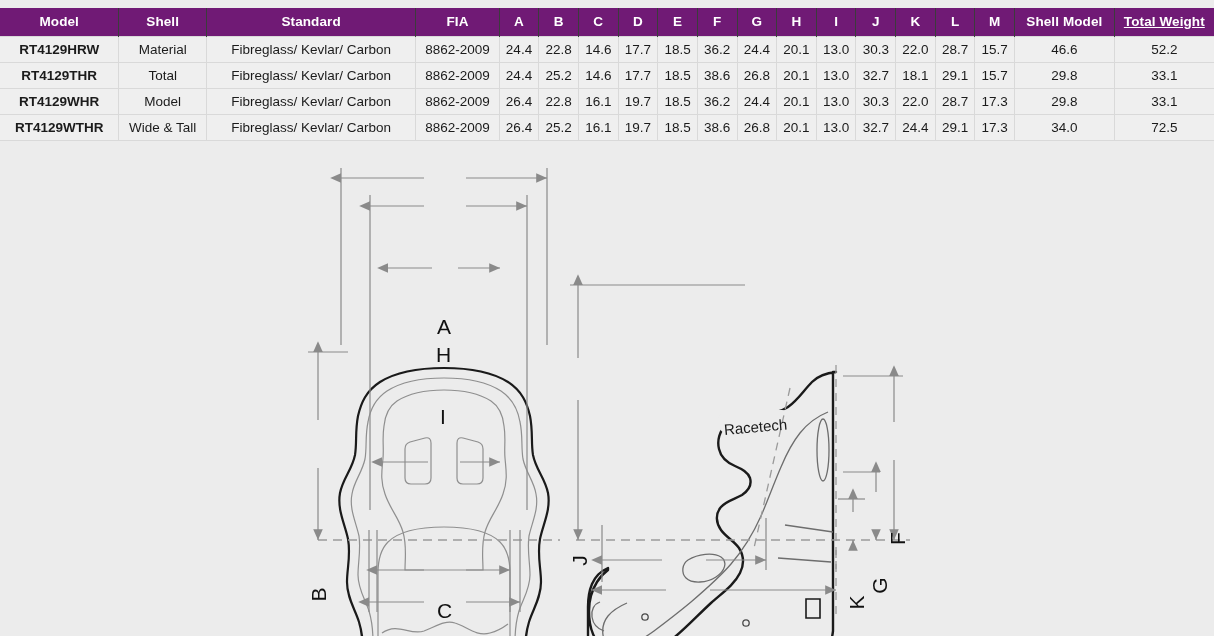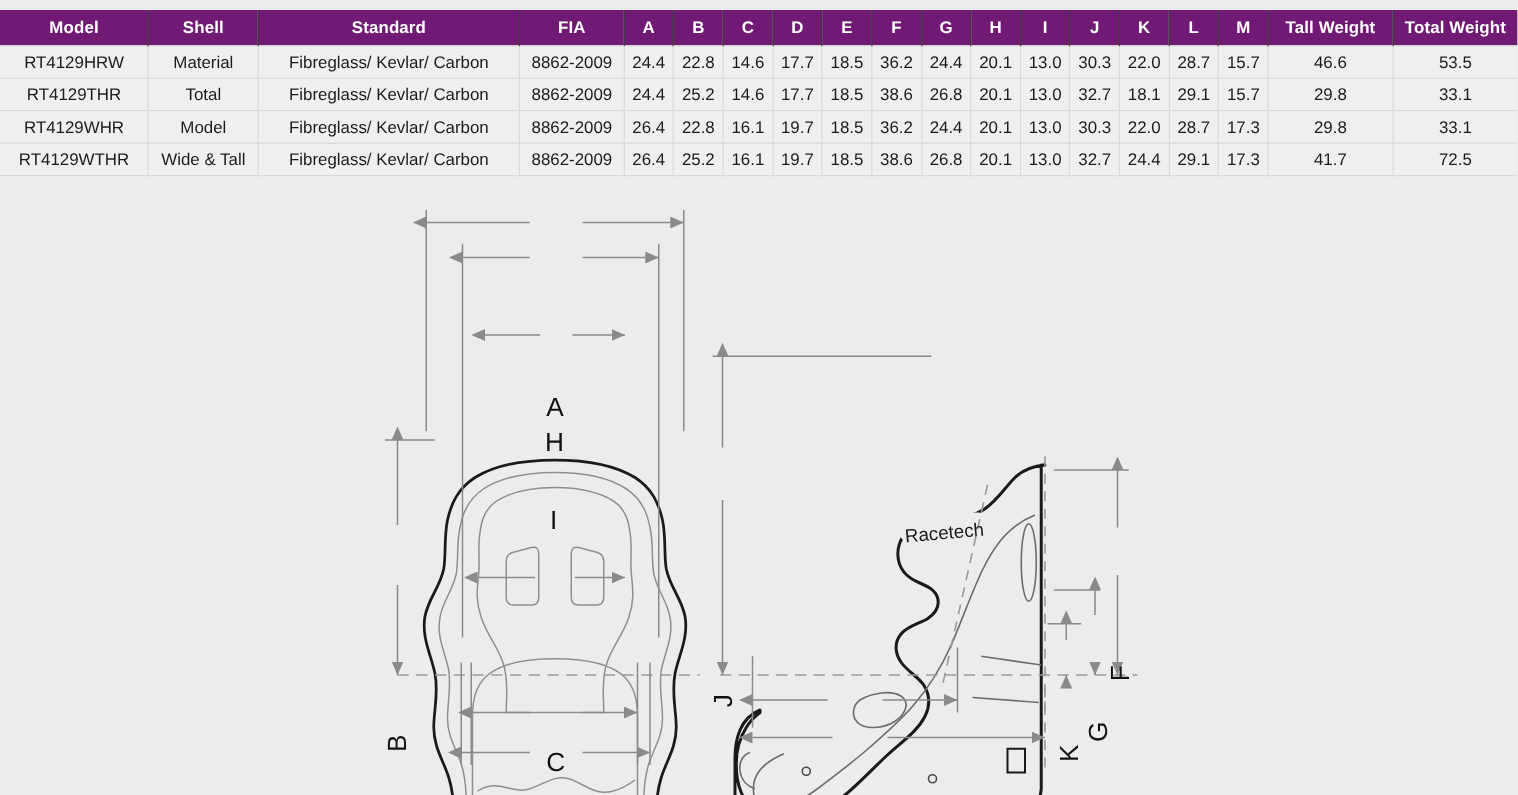--- a/index.html
+++ b/index.html
@@ -32,34 +32,34 @@
     background: #701a75;
     color: #fff;
     font-size: 13.5px;
     font-weight: bold;
     padding: 6px 2px 7px 2px;
     text-align: center;
     border-right: 1px solid #3c3c3c;
     letter-spacing: 0.1px;
     white-space: nowrap;
   }
-  table.spec th:last-child { border-right: none; }
+  table.spec th:last-child { border-right: none; text-decoration: underline; }
   table.spec td {
     background: #efefef;
     color: #1b1b1b;
     font-size: 13.5px;
     text-align: center;
     padding: 5px 2px;
     border-right: 1px solid #d9d9d9;
     border-bottom: 1px solid #d9d9d9;
     white-space: nowrap;
   }
   table.spec td:last-child { border-right: none; }
   table.spec tr:first-child td { border-top: 1px solid #d9d9d9; }
-  td.model { text-align: left; padding-left: 8px; }
+  td.model { text-align: left; padding-left: 8px; font-weight: bold; }
 
   
   .drawing {
     position: absolute;
     left: 0; top: 150px;
     width: 1214px; height: 486px;
   }
   .drawing svg { display: block; }
 
   .dimlabel {
@@ -113,21 +113,21 @@
           <th>D</th>
           <th>E</th>
           <th>F</th>
           <th>G</th>
           <th>H</th>
           <th>I</th>
           <th>J</th>
           <th>K</th>
           <th>L</th>
           <th>M</th>
-          <th>Tall Weight</th>
+          <th>Shell Model</th>
           <th>Total Weight</th>
         </tr>
       </thead>
       <tbody>
         <tr>
           <td class="model">RT4129HRW</td>
           <td>Material</td>
           <td>Fibreglass/ Kevlar/ Carbon</td>
           <td>8862-2009</td>
           <td>24.4</td>
@@ -137,21 +137,21 @@
           <td>18.5</td>
           <td>36.2</td>
           <td>24.4</td>
           <td>20.1</td>
           <td>13.0</td>
           <td>30.3</td>
           <td>22.0</td>
           <td>28.7</td>
           <td>15.7</td>
           <td>46.6</td>
-          <td>53.5</td>
+          <td>52.2</td>
         </tr>
         <tr>
           <td class="model">RT4129THR</td>
           <td>Total</td>
           <td>Fibreglass/ Kevlar/ Carbon</td>
           <td>8862-2009</td>
           <td>24.4</td>
           <td>25.2</td>
           <td>14.6</td>
           <td>17.7</td>
@@ -199,21 +199,21 @@
           <td>19.7</td>
           <td>18.5</td>
           <td>38.6</td>
           <td>26.8</td>
           <td>20.1</td>
           <td>13.0</td>
           <td>32.7</td>
           <td>24.4</td>
           <td>29.1</td>
           <td>17.3</td>
-          <td>41.7</td>
+          <td>34.0</td>
           <td>72.5</td>
         </tr>
       </tbody>
     </table>
   </div>
 
   <div class="drawing">
     <svg width="1214" height="486" viewBox="0 0 1214 486" xmlns="http://www.w3.org/2000/svg">
       <defs>
         <marker id="arrL" markerWidth="10" markerHeight="8" refX="9" refY="4" orient="auto">

